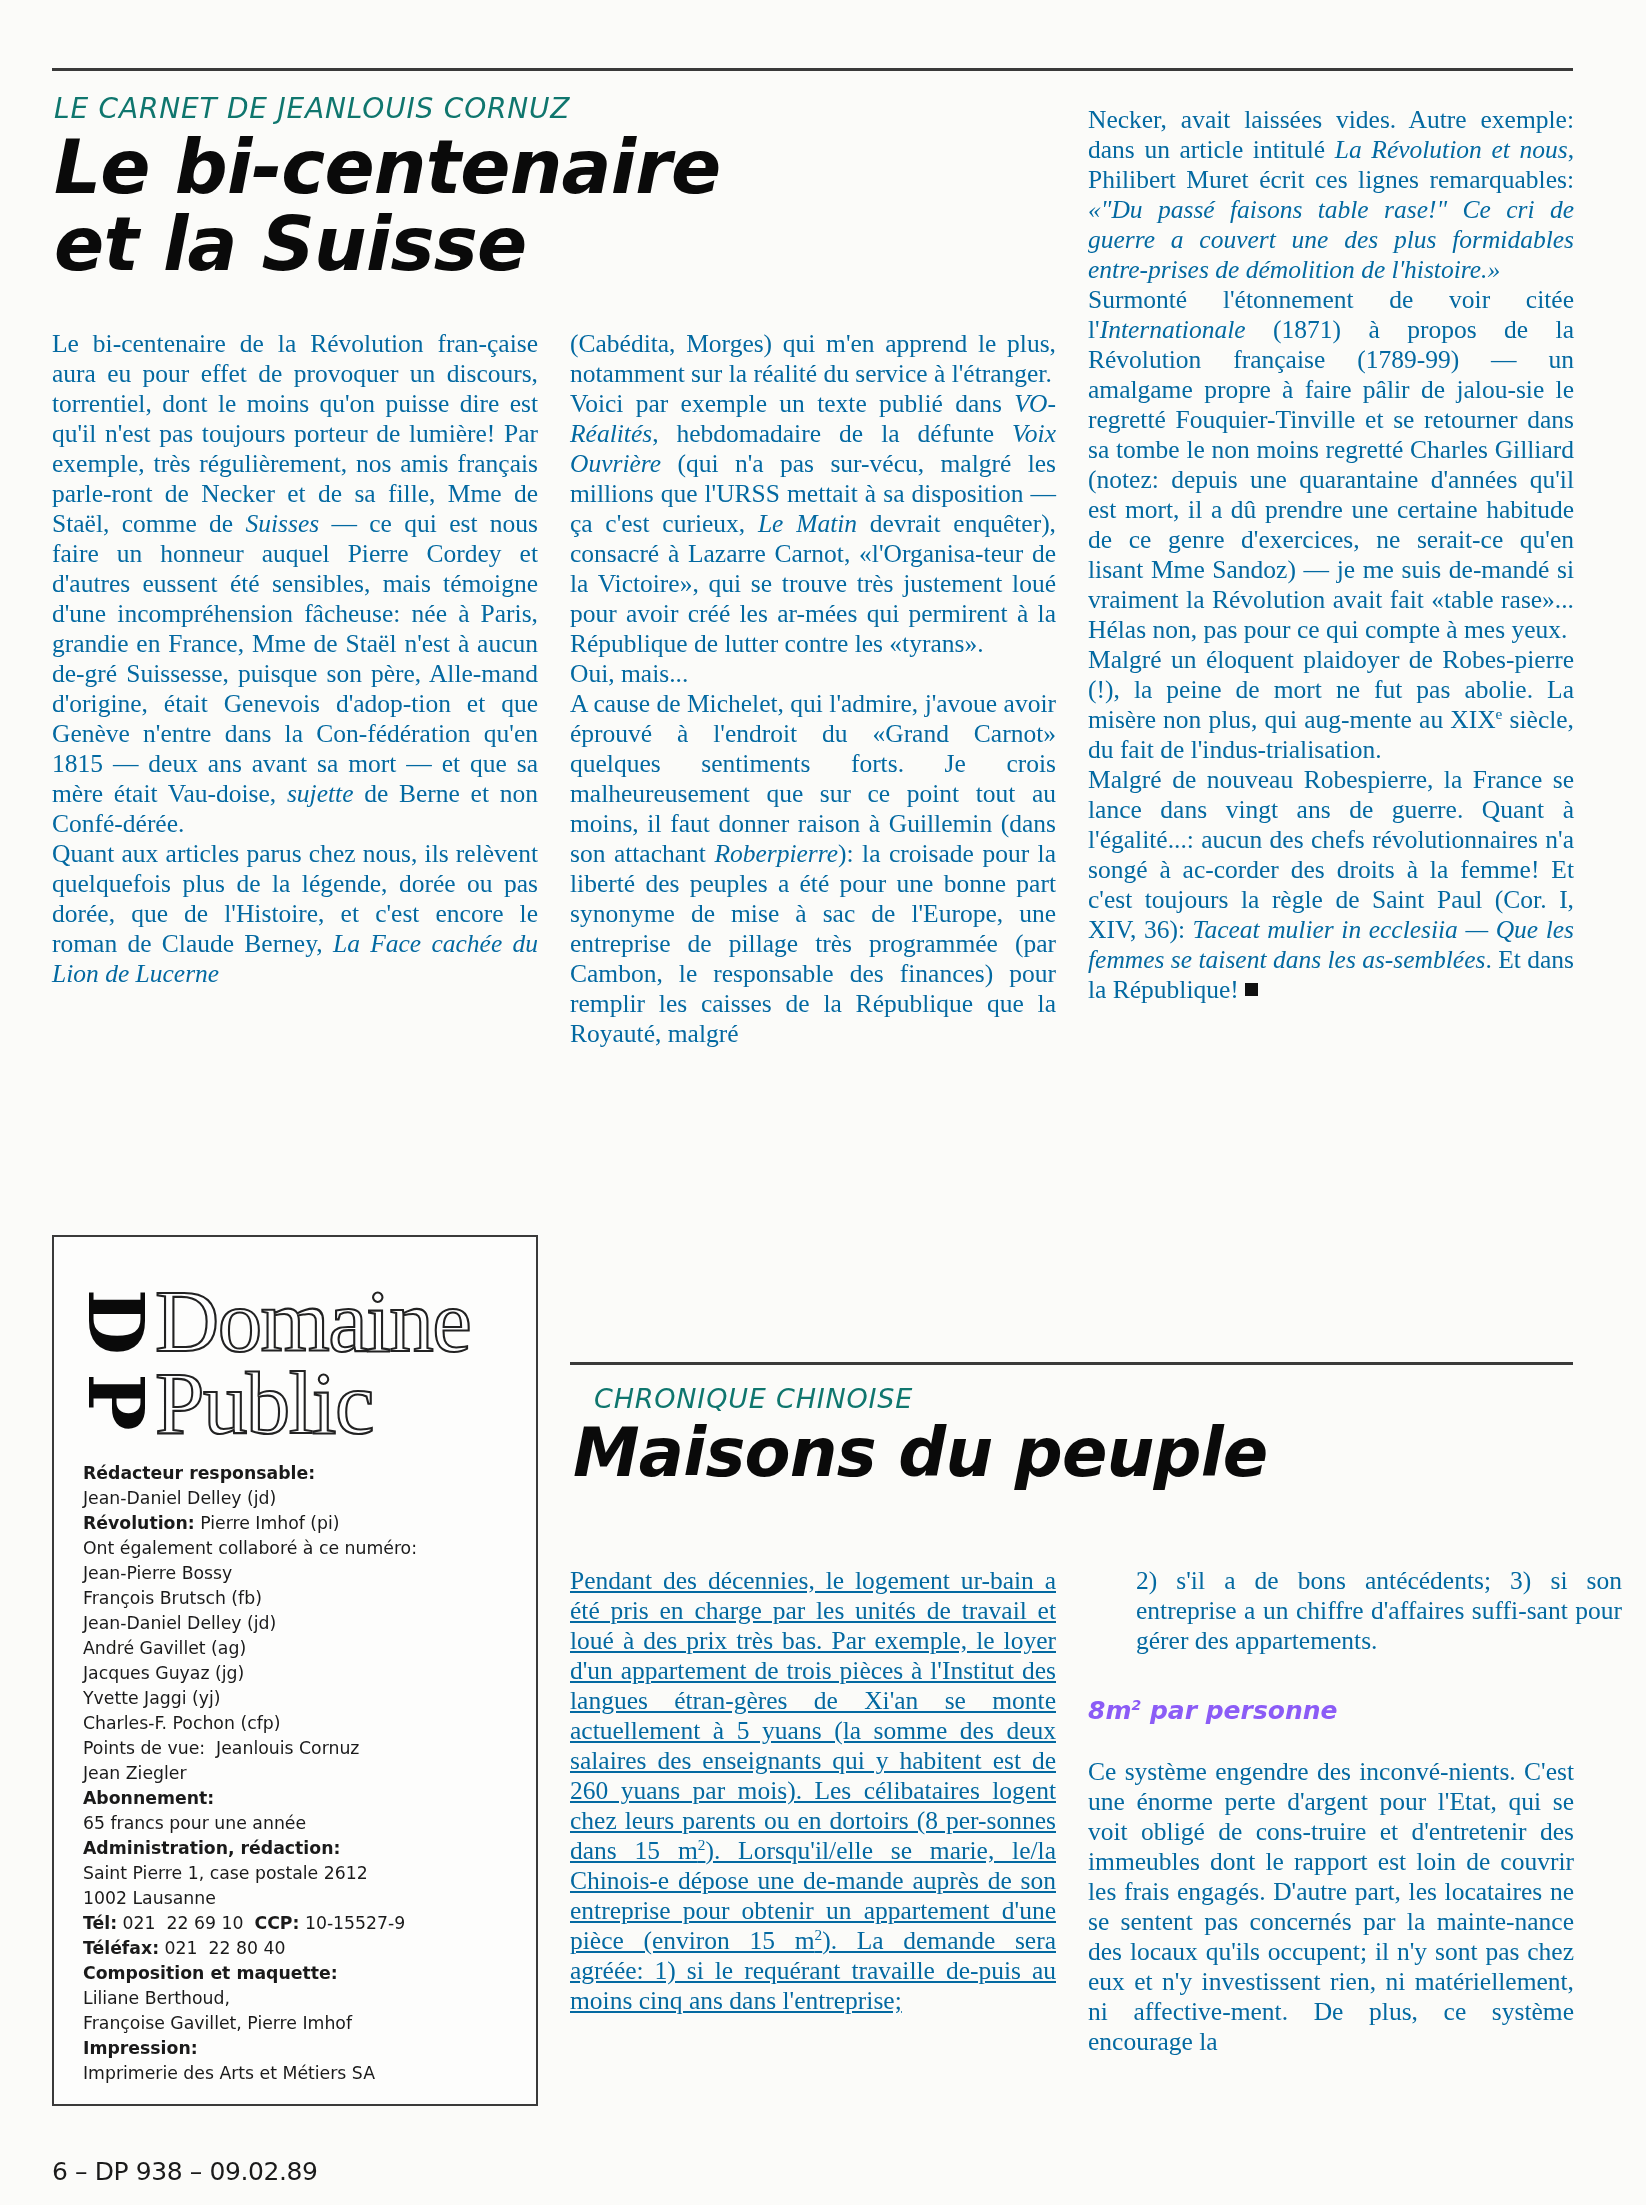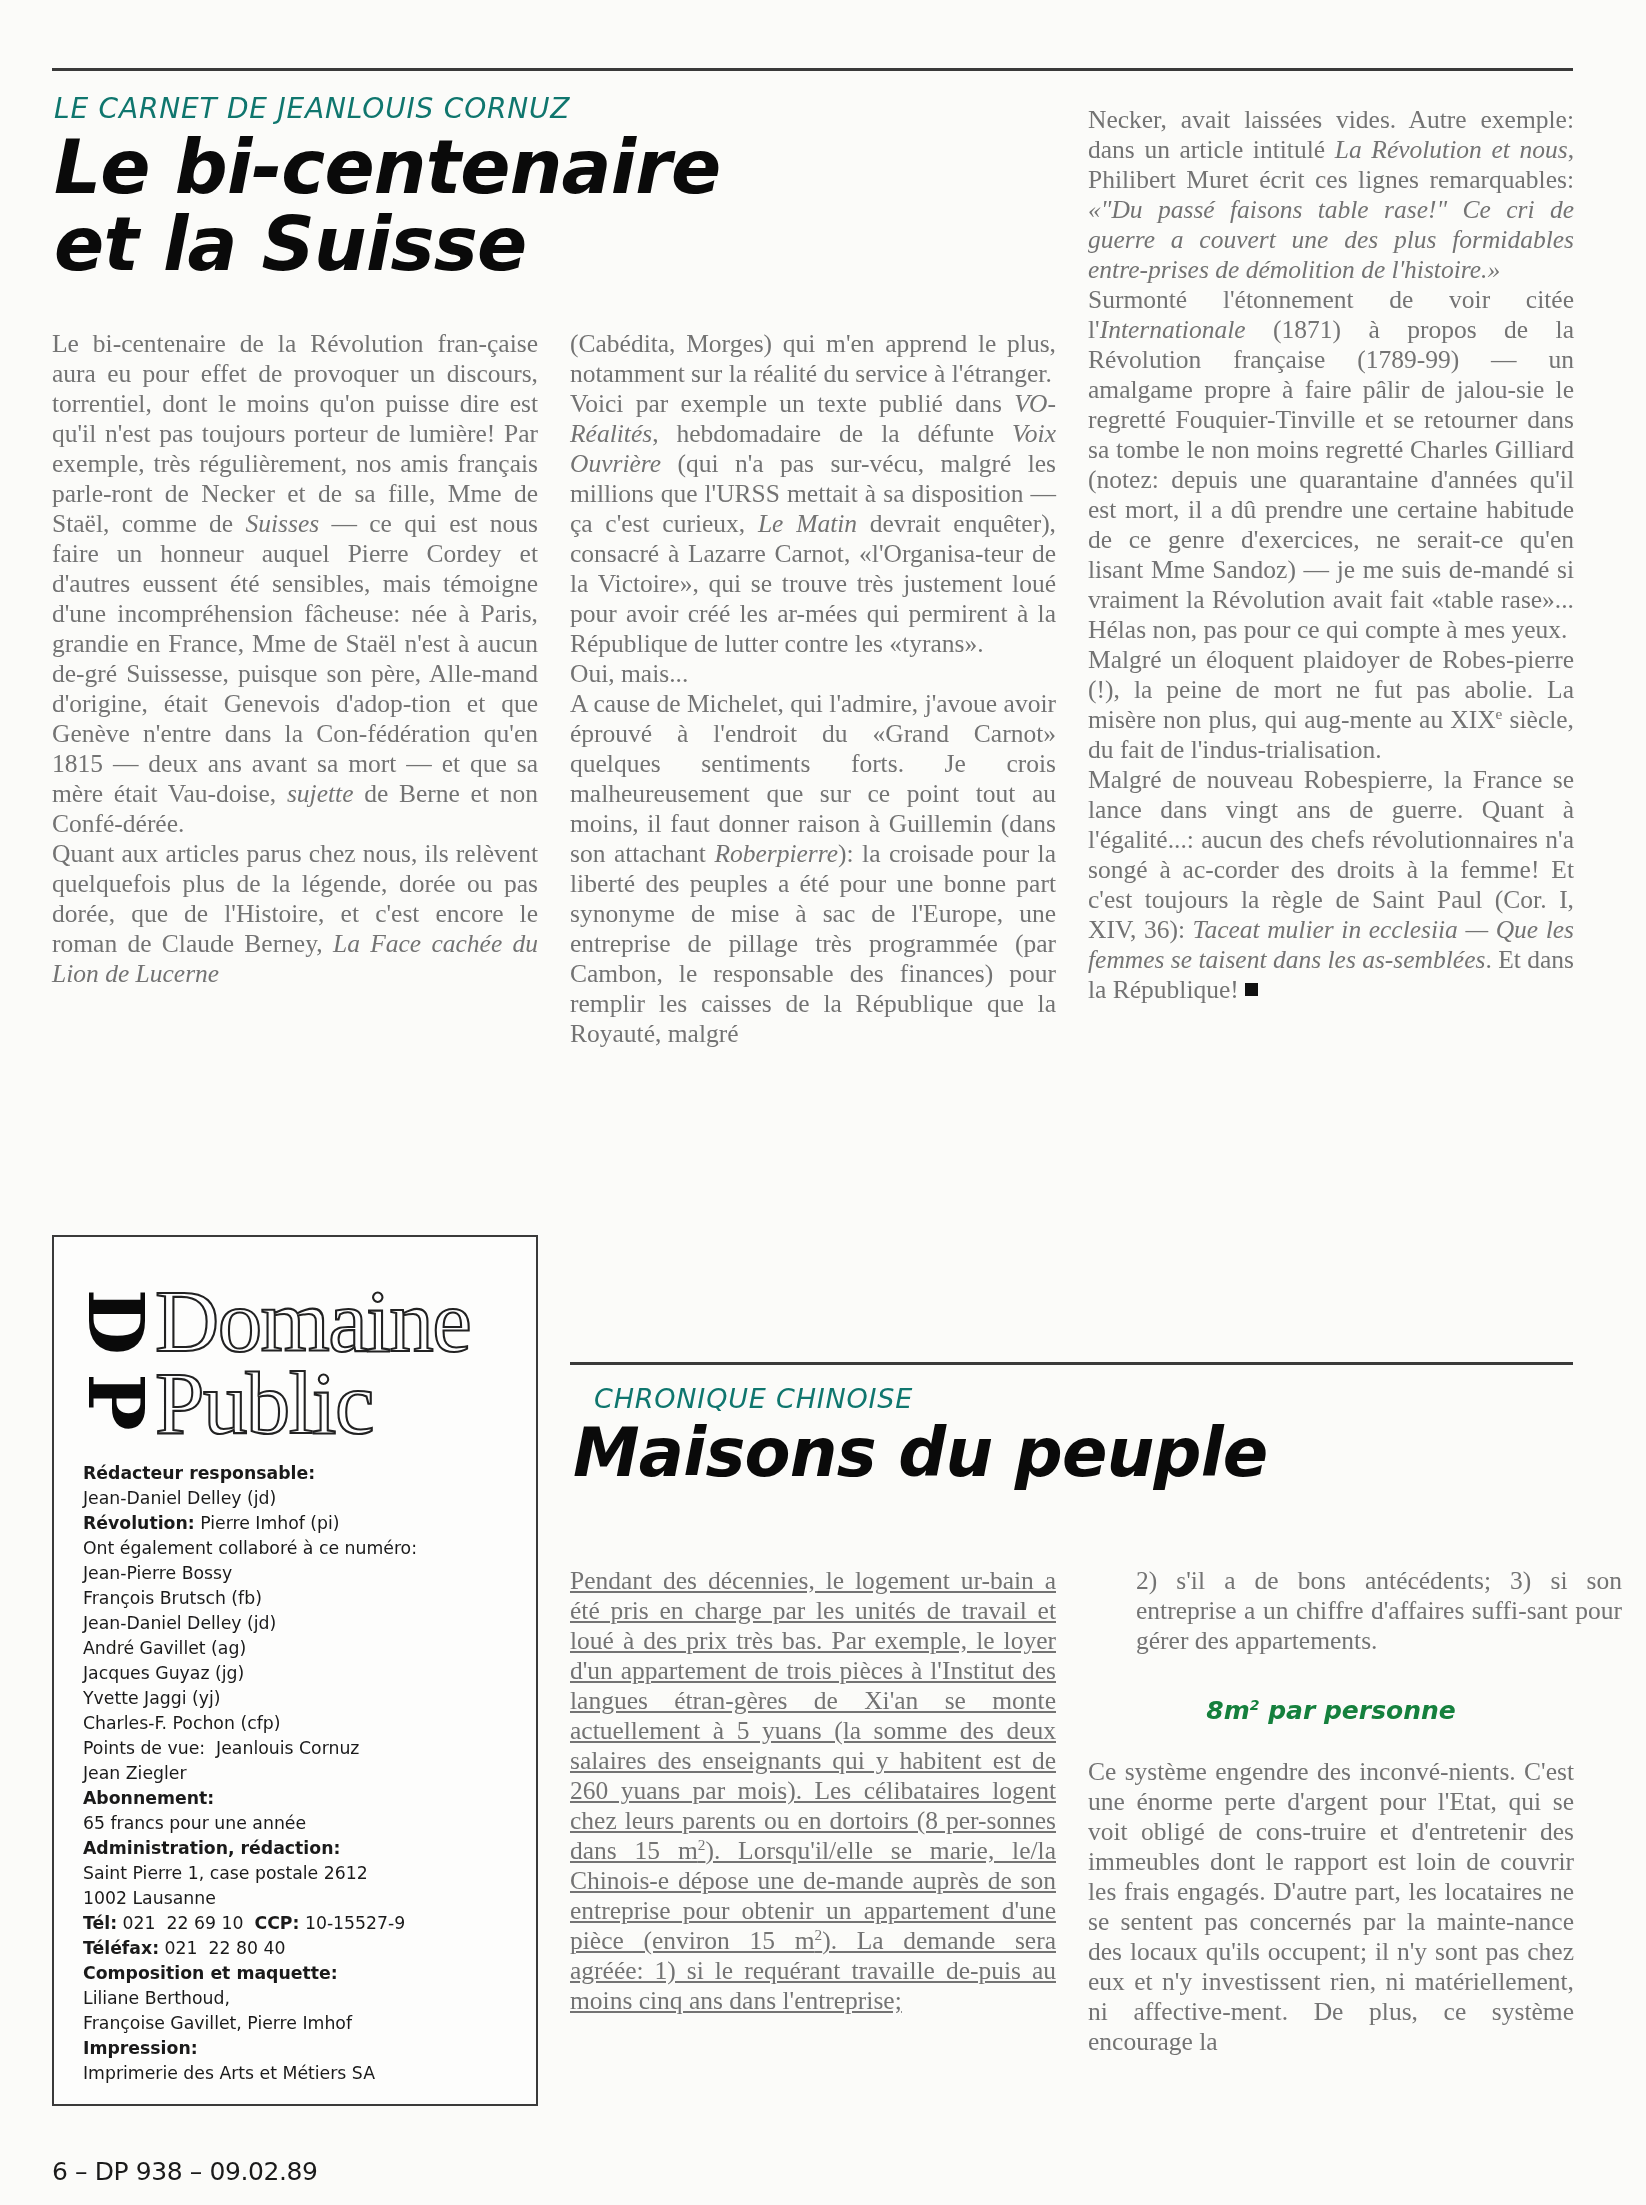--- a/index.html
+++ b/index.html
@@ -13,21 +13,21 @@
     position: absolute; font-family: "DejaVu Sans", "Liberation Sans", sans-serif;
     font-style: italic; font-size: 28px; letter-spacing: 0.8px; color: #0f766e;
   }
   .headline {
     position: absolute; font-family: "DejaVu Sans", "Liberation Sans", sans-serif;
     font-style: italic; font-weight: bold; color: #0a0a0a; line-height: 1.0;
     letter-spacing: -0.8px;
   }
   .col {
     position: absolute; font-size: 25.5px; line-height: 30px;
-    text-align: justify; hyphens: manual; color: #737373;
+    text-align: justify; hyphens: manual; color: #0369a1;
   }
   .col p { margin: 0; }
   .col i { font-style: italic; }
   .endmark { display: inline-block; width: 13px; height: 13px; background: #111; margin-left: 6.6px; vertical-align: 1.6px; }
 
   .dp-box {
     position: absolute; left: 52px; top: 1235px; width: 486px; height: 871px;
     border: 2.5px solid #3a3a3a; box-sizing: border-box; background: #fdfdfc;
   }
   .dp-logo { position: absolute; left: 29px; top: 41px; width: 428px; height: 165px; }
@@ -48,23 +48,23 @@
   }
   .dp-credits {
     position: absolute; left: 29px; top: 224px; width: 436px;
     font-family: "DejaVu Sans", "Liberation Sans", sans-serif;
     font-size: 17.3px; line-height: 25px; color: #1a1a1a;
   }
   .dp-credits div { white-space: nowrap; }
   .dp-credits b { font-weight: bold; }
 
   .subhead {
-    position: absolute; left: 1088px; width: 486px; text-align: center;
+    position: absolute; left: 1088px; width: 486px; 
     font-family: "DejaVu Sans", "Liberation Sans", sans-serif;
-    font-style: italic; font-weight: bold; font-size: 25px; color: #15803d;
+    font-style: italic; font-weight: bold; font-size: 25px; color: #8b5cf6;
   }
   .subhead sup { font-size: 14px; }
   sup { font-size: 60%; line-height: 0; }
 
   .folio {
     position: absolute; left: 52px; top: 2157px;
     font-family: "DejaVu Sans", "Liberation Sans", sans-serif; font-size: 25px; color: #1a1a1a;
     letter-spacing: -0.4px;
   }
 </style>

